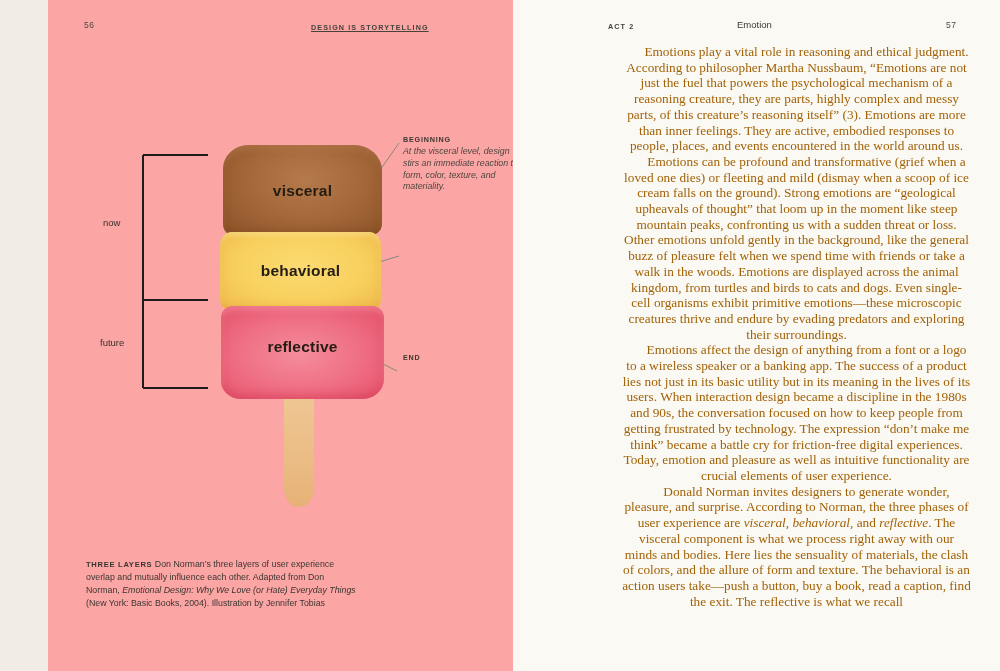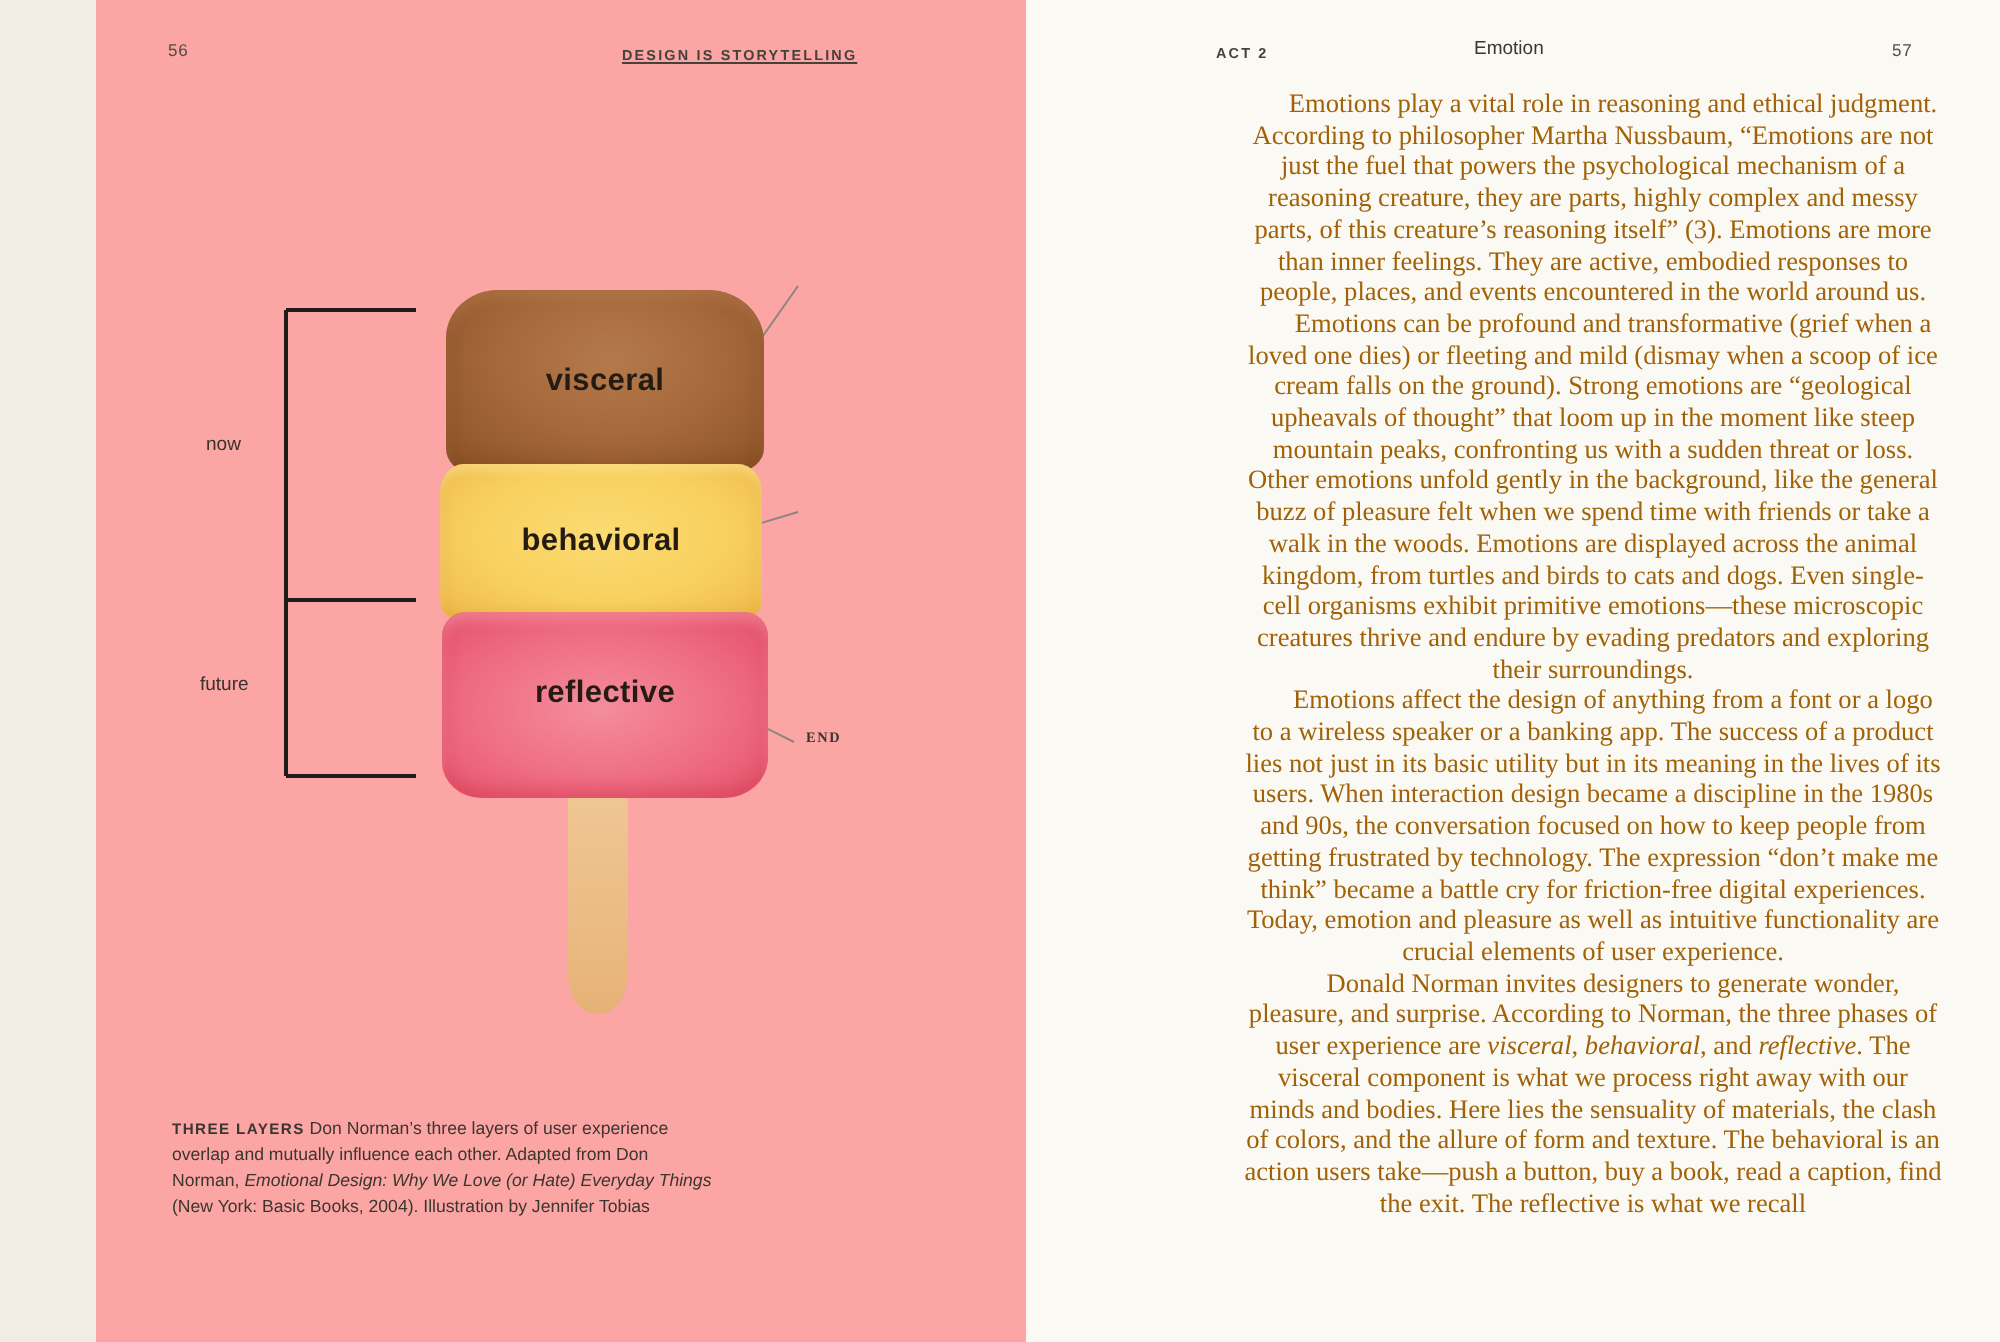--- a/index.html
+++ b/index.html
@@ -110,21 +110,25 @@
       <span class="pop-layer-label">visceral</span>
     </div>
     <div class="pop-layer layer-behavioral">
       <span class="pop-layer-label">behavioral</span>
     </div>
     <div class="pop-layer layer-reflective">
       <span class="pop-layer-label">reflective</span>
     </div>
   </div>
 
-  <div class="annotation" style="top:365px;font-family:Liberation Serif, serif;">
+  <div class="annotation" style="top:135px;">
+    <div class="annotation-title">BEGINNING</div>
+    <div class="annotation-body">At the visceral level, design stirs an immediate reaction to form, color, texture, and materiality.</div>
+  </div>
+  <div class="annotation" style="top:353px;">
     <div class="annotation-title">END</div>
   </div>
 
   <div class="caption">
     <span class="caption-lead">THREE LAYERS</span><span> Don Norman’s three layers of user experience overlap and mutually influence each other. Adapted from Don Norman, <em>Emotional Design: Why We Love (or Hate) Everyday Things</em> (New York: Basic Books, 2004). Illustration by Jennifer Tobias</span>
   </div>
 </div>
 
 <div class="page page-right">
 

